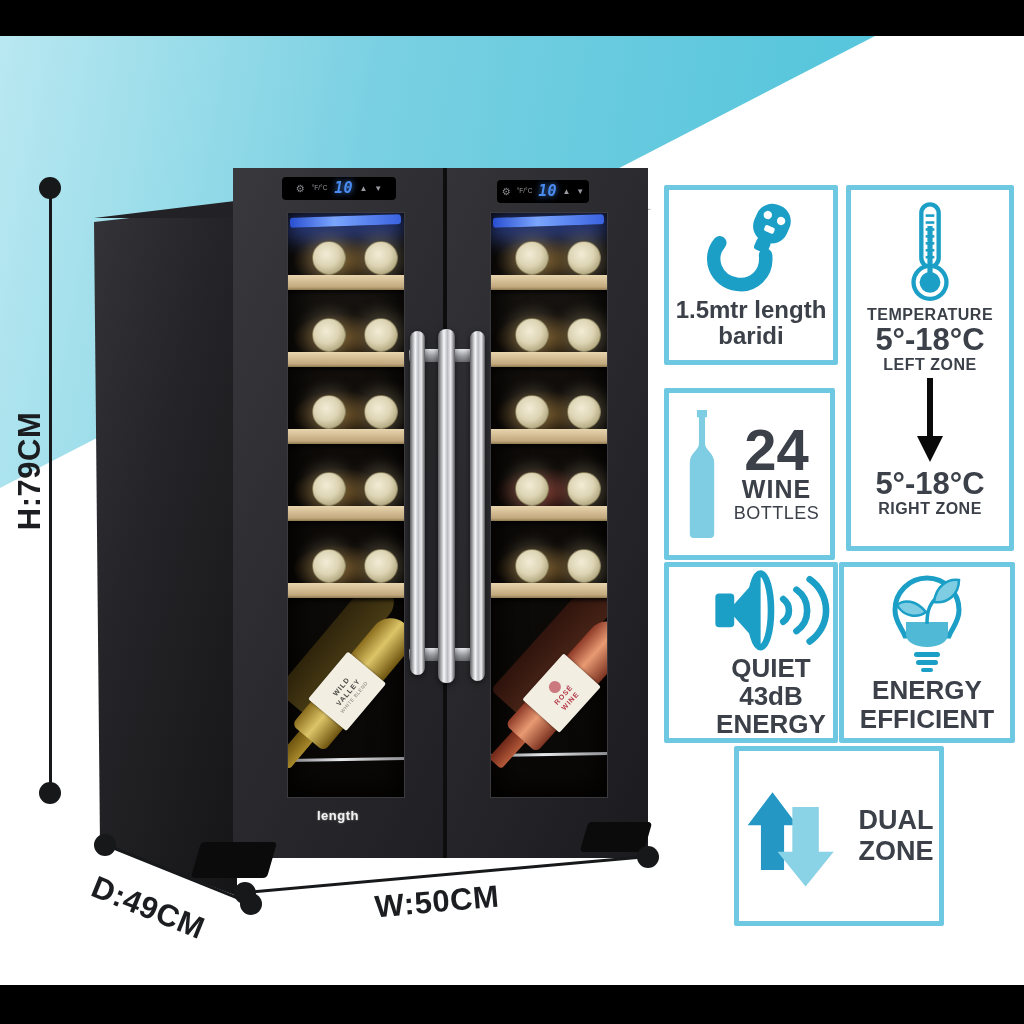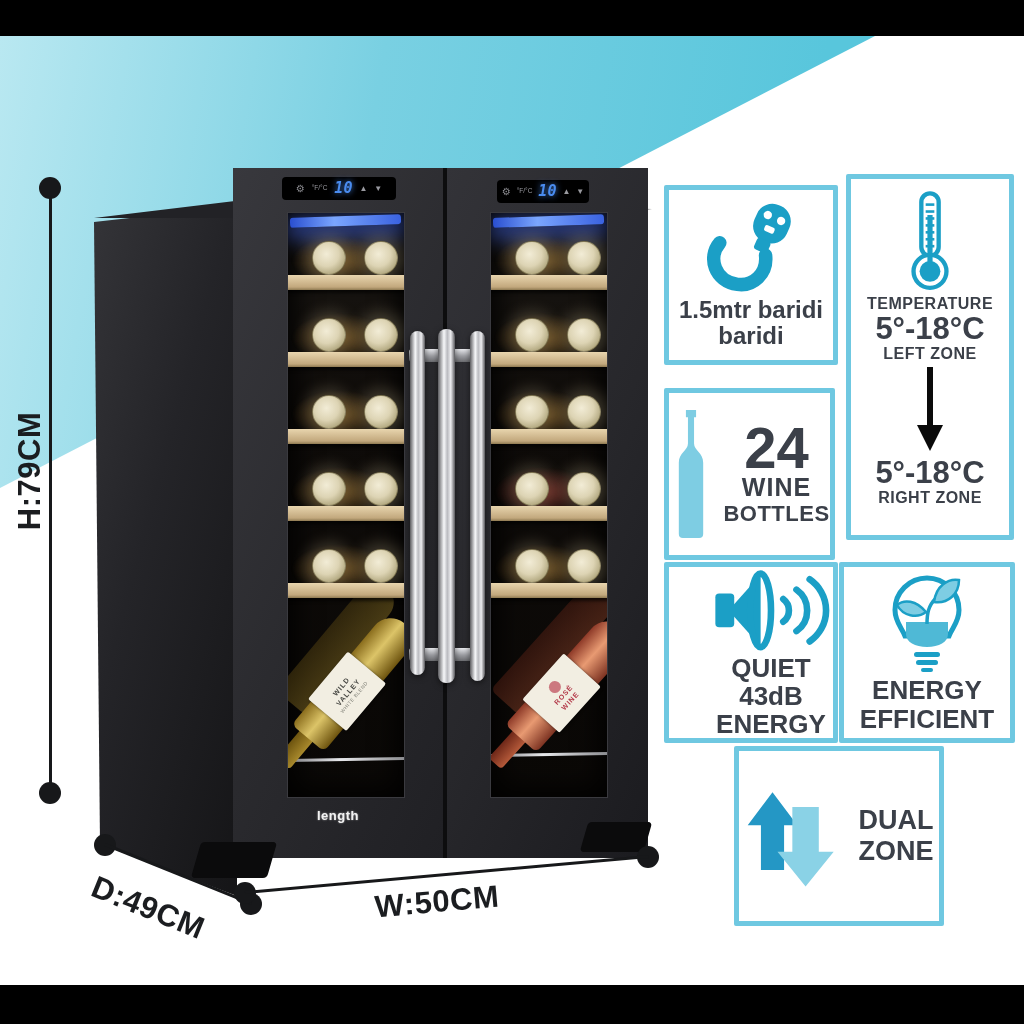--- a/index.html
+++ b/index.html
@@ -101,21 +101,21 @@
   #card-quiet{left:664px;top:562px;width:174px;height:181px;padding-left:40px;}
   #card-energy{left:839px;top:562px;width:176px;height:181px;}
   #card-dual{left:734px;top:746px;width:210px;height:180px;flex-direction:row;gap:14px;}
   .t24{font-size:24px;}
   .t26{font-size:26px;}
   .temp-title{font-size:16px;font-weight:800;letter-spacing:.5px;margin-top:2px;}
   .temp-range{font-size:31px;font-weight:800;line-height:1;}
   .temp-zone{font-size:16px;font-weight:800;letter-spacing:.5px;margin-top:1px;}
   .cnt{font-size:58px;font-weight:800;line-height:.9;}
   .wine{font-size:25px;font-weight:800;letter-spacing:1px;line-height:1.1;}
-  .bottles{font-size:22px;font-weight:700;letter-spacing:.5px;line-height:1.1;text-align:center;}
+  .bottles{font-size:18px;font-weight:400;letter-spacing:.5px;line-height:1.1;text-align:center;}
   .dual-txt{font-size:27px;font-weight:800;text-align:left;line-height:1.15;}
 </style>
 </head>
 <body>
 
 <div id="stage">
   <div id="scene">
     <div id="cyan"></div>
 
     <div class="abs" id="side-panel"></div>
@@ -262,25 +262,25 @@
           <g transform="rotate(24 68 24)">
             <rect x="52" y="2" width="34" height="38" rx="16"></rect>
             <rect x="62" y="38" width="14" height="12" rx="3"></rect>
             <circle cx="62" cy="15" r="4" fill="#fff"></circle>
             <circle cx="76" cy="15" r="4" fill="#fff"></circle>
             <rect x="64" y="24" width="10" height="6" rx="2" fill="#fff"></rect>
           </g>
         </g>
         <path d="M64 52 C66 70 52 82 37 80 C15 77 8 54 20 40" stroke="#1b9fc6" stroke-width="13" fill="none" stroke-linecap="round"></path>
       </svg>
-      <div class="ft t24">1.5mtr baridi</div>
+      <div class="ft t24">1.5mtr length</div>
       <div class="ft t24">baridi</div>
     </div>
 
-    <div class="card" id="card-temp" style="top:138px">
+    <div class="card" id="card-temp" style="top:149px">
       <svg width="52" height="104" viewBox="0 0 60 120">
         <rect x="20" y="5" width="20" height="72" rx="10" fill="#fff" stroke="#1b9fc6" stroke-width="5"></rect>
         <circle cx="30" cy="95" r="19" fill="#fff" stroke="#1b9fc6" stroke-width="5"></circle>
         <g stroke="#1b9fc6" stroke-width="3">
           <line x1="25" y1="18" x2="35" y2="18"></line>
             <line x1="25" y1="26" x2="35" y2="26"></line>
           <line x1="25" y1="34" x2="35" y2="34"></line>
             <line x1="25" y1="42" x2="35" y2="42"></line>
           <line x1="25" y1="50" x2="35" y2="50"></line>
             <line x1="25" y1="58" x2="35" y2="58"></line>

